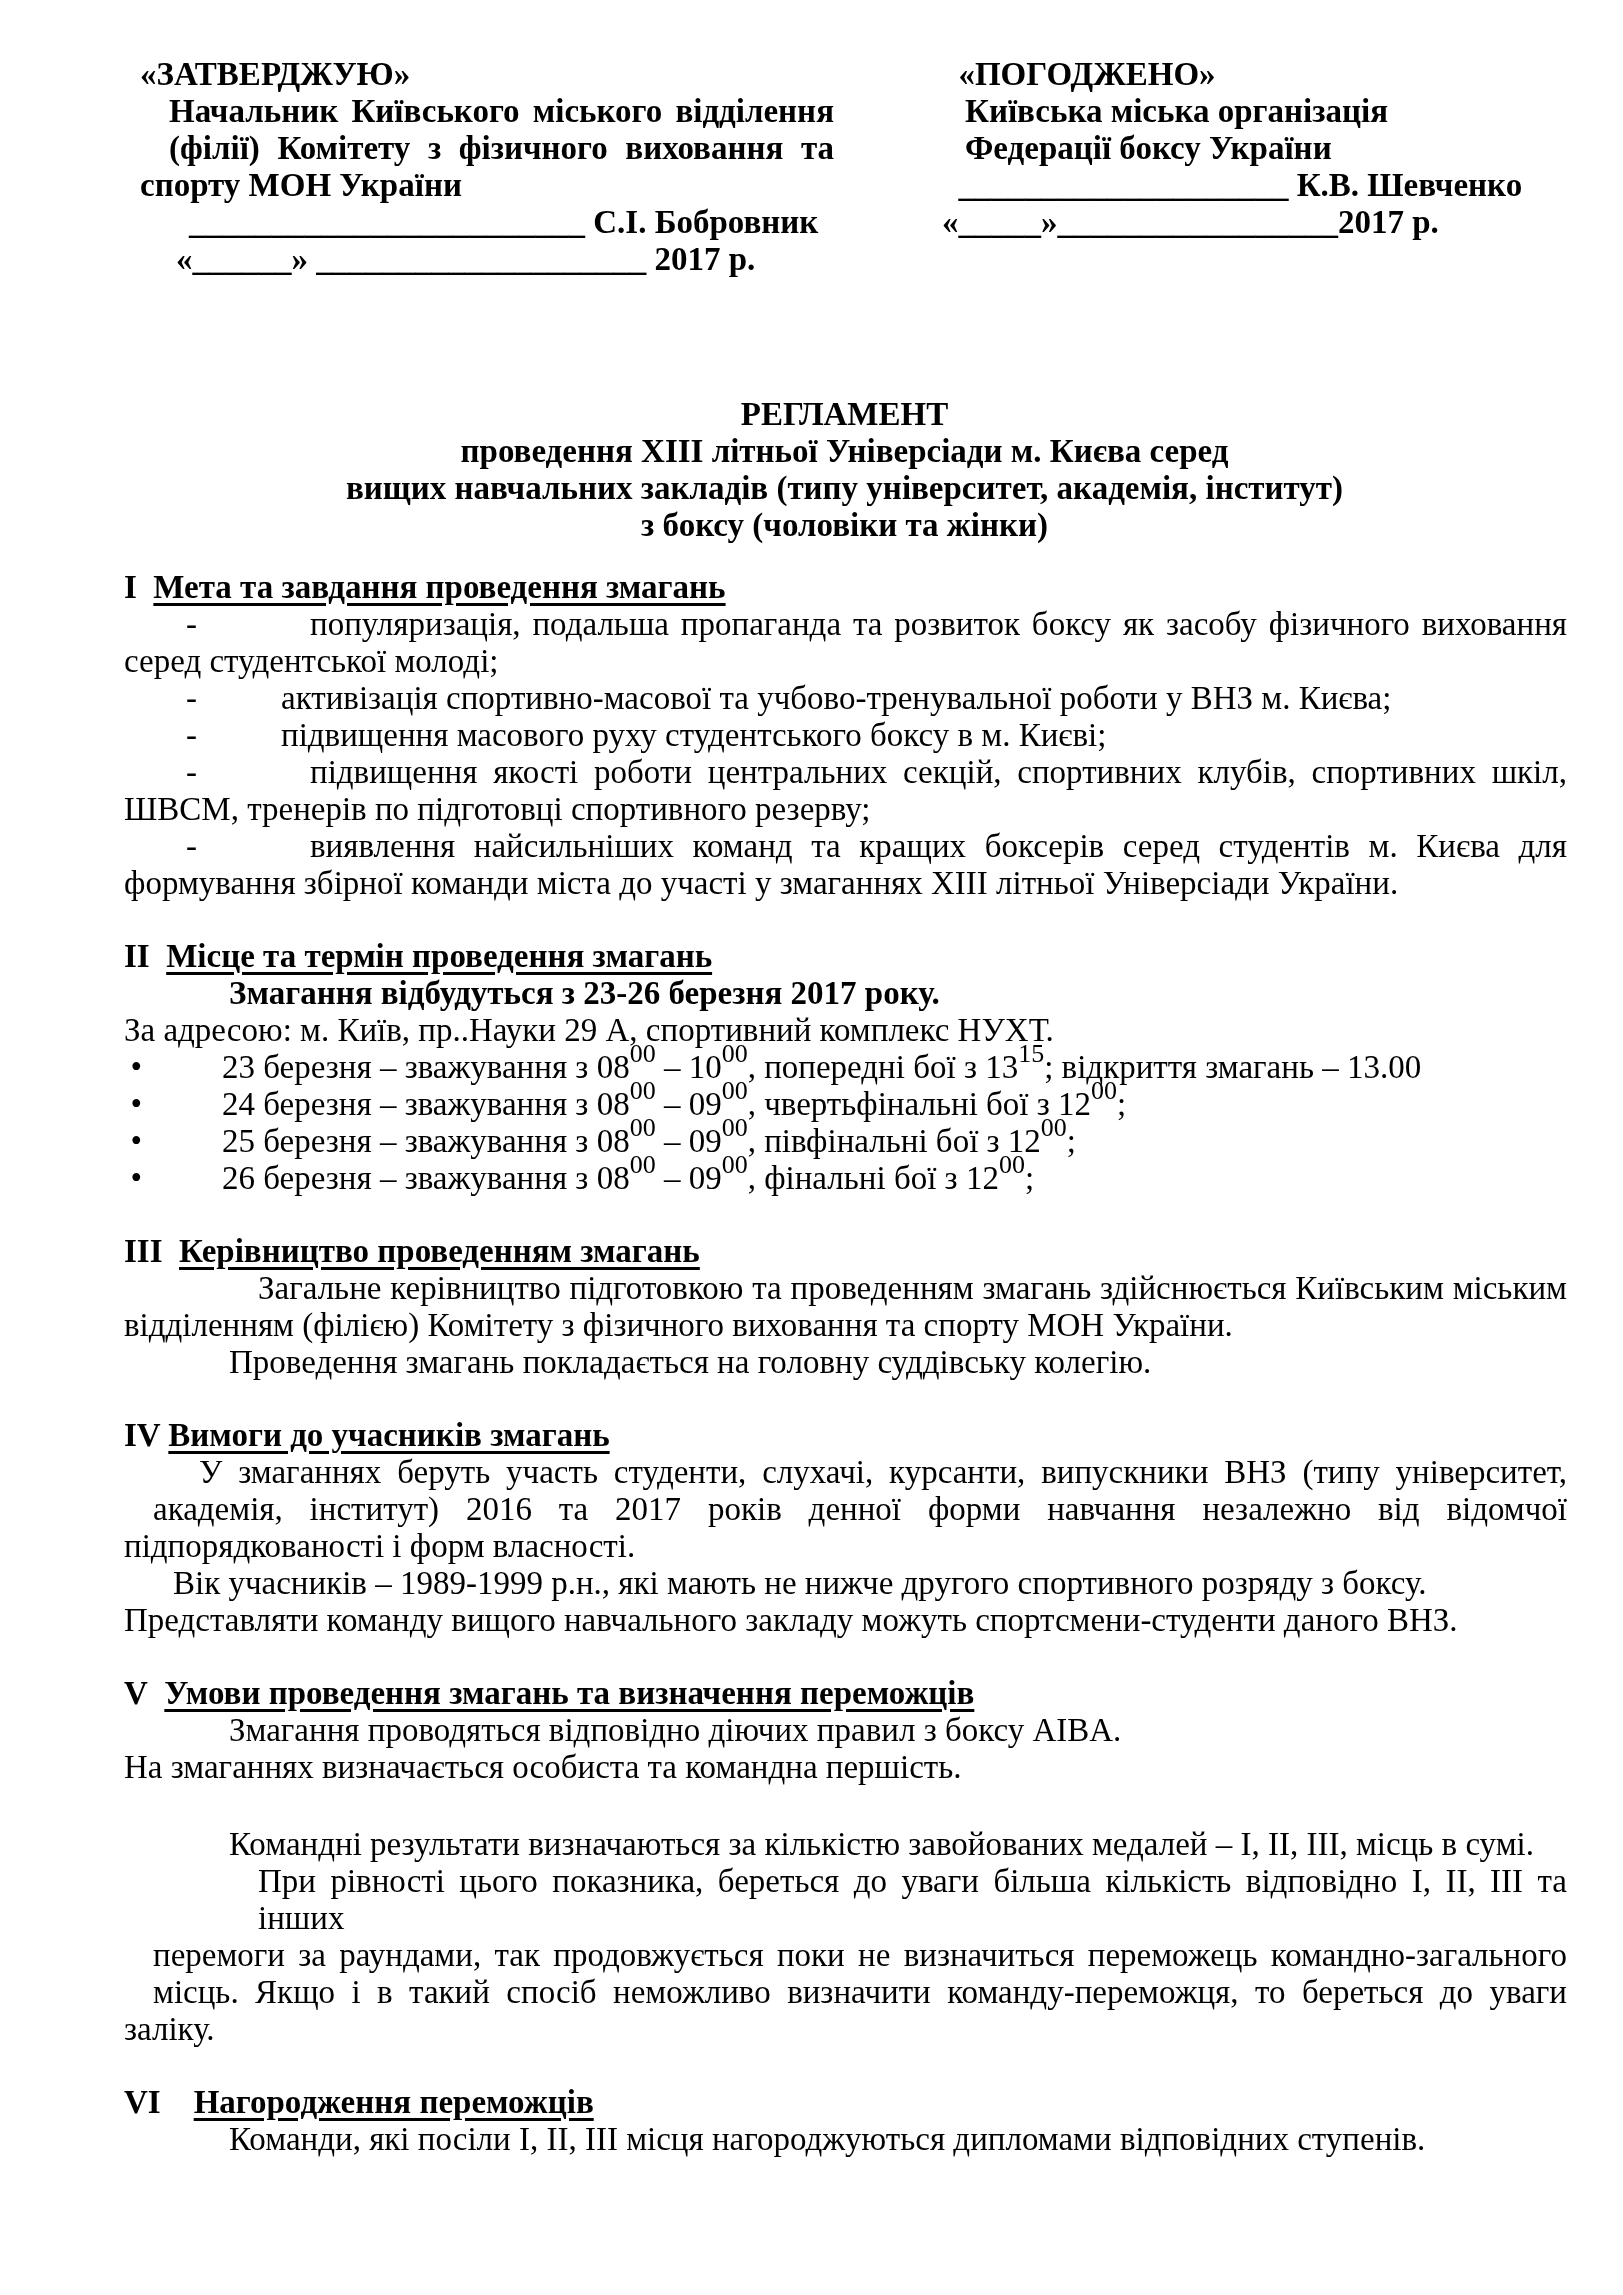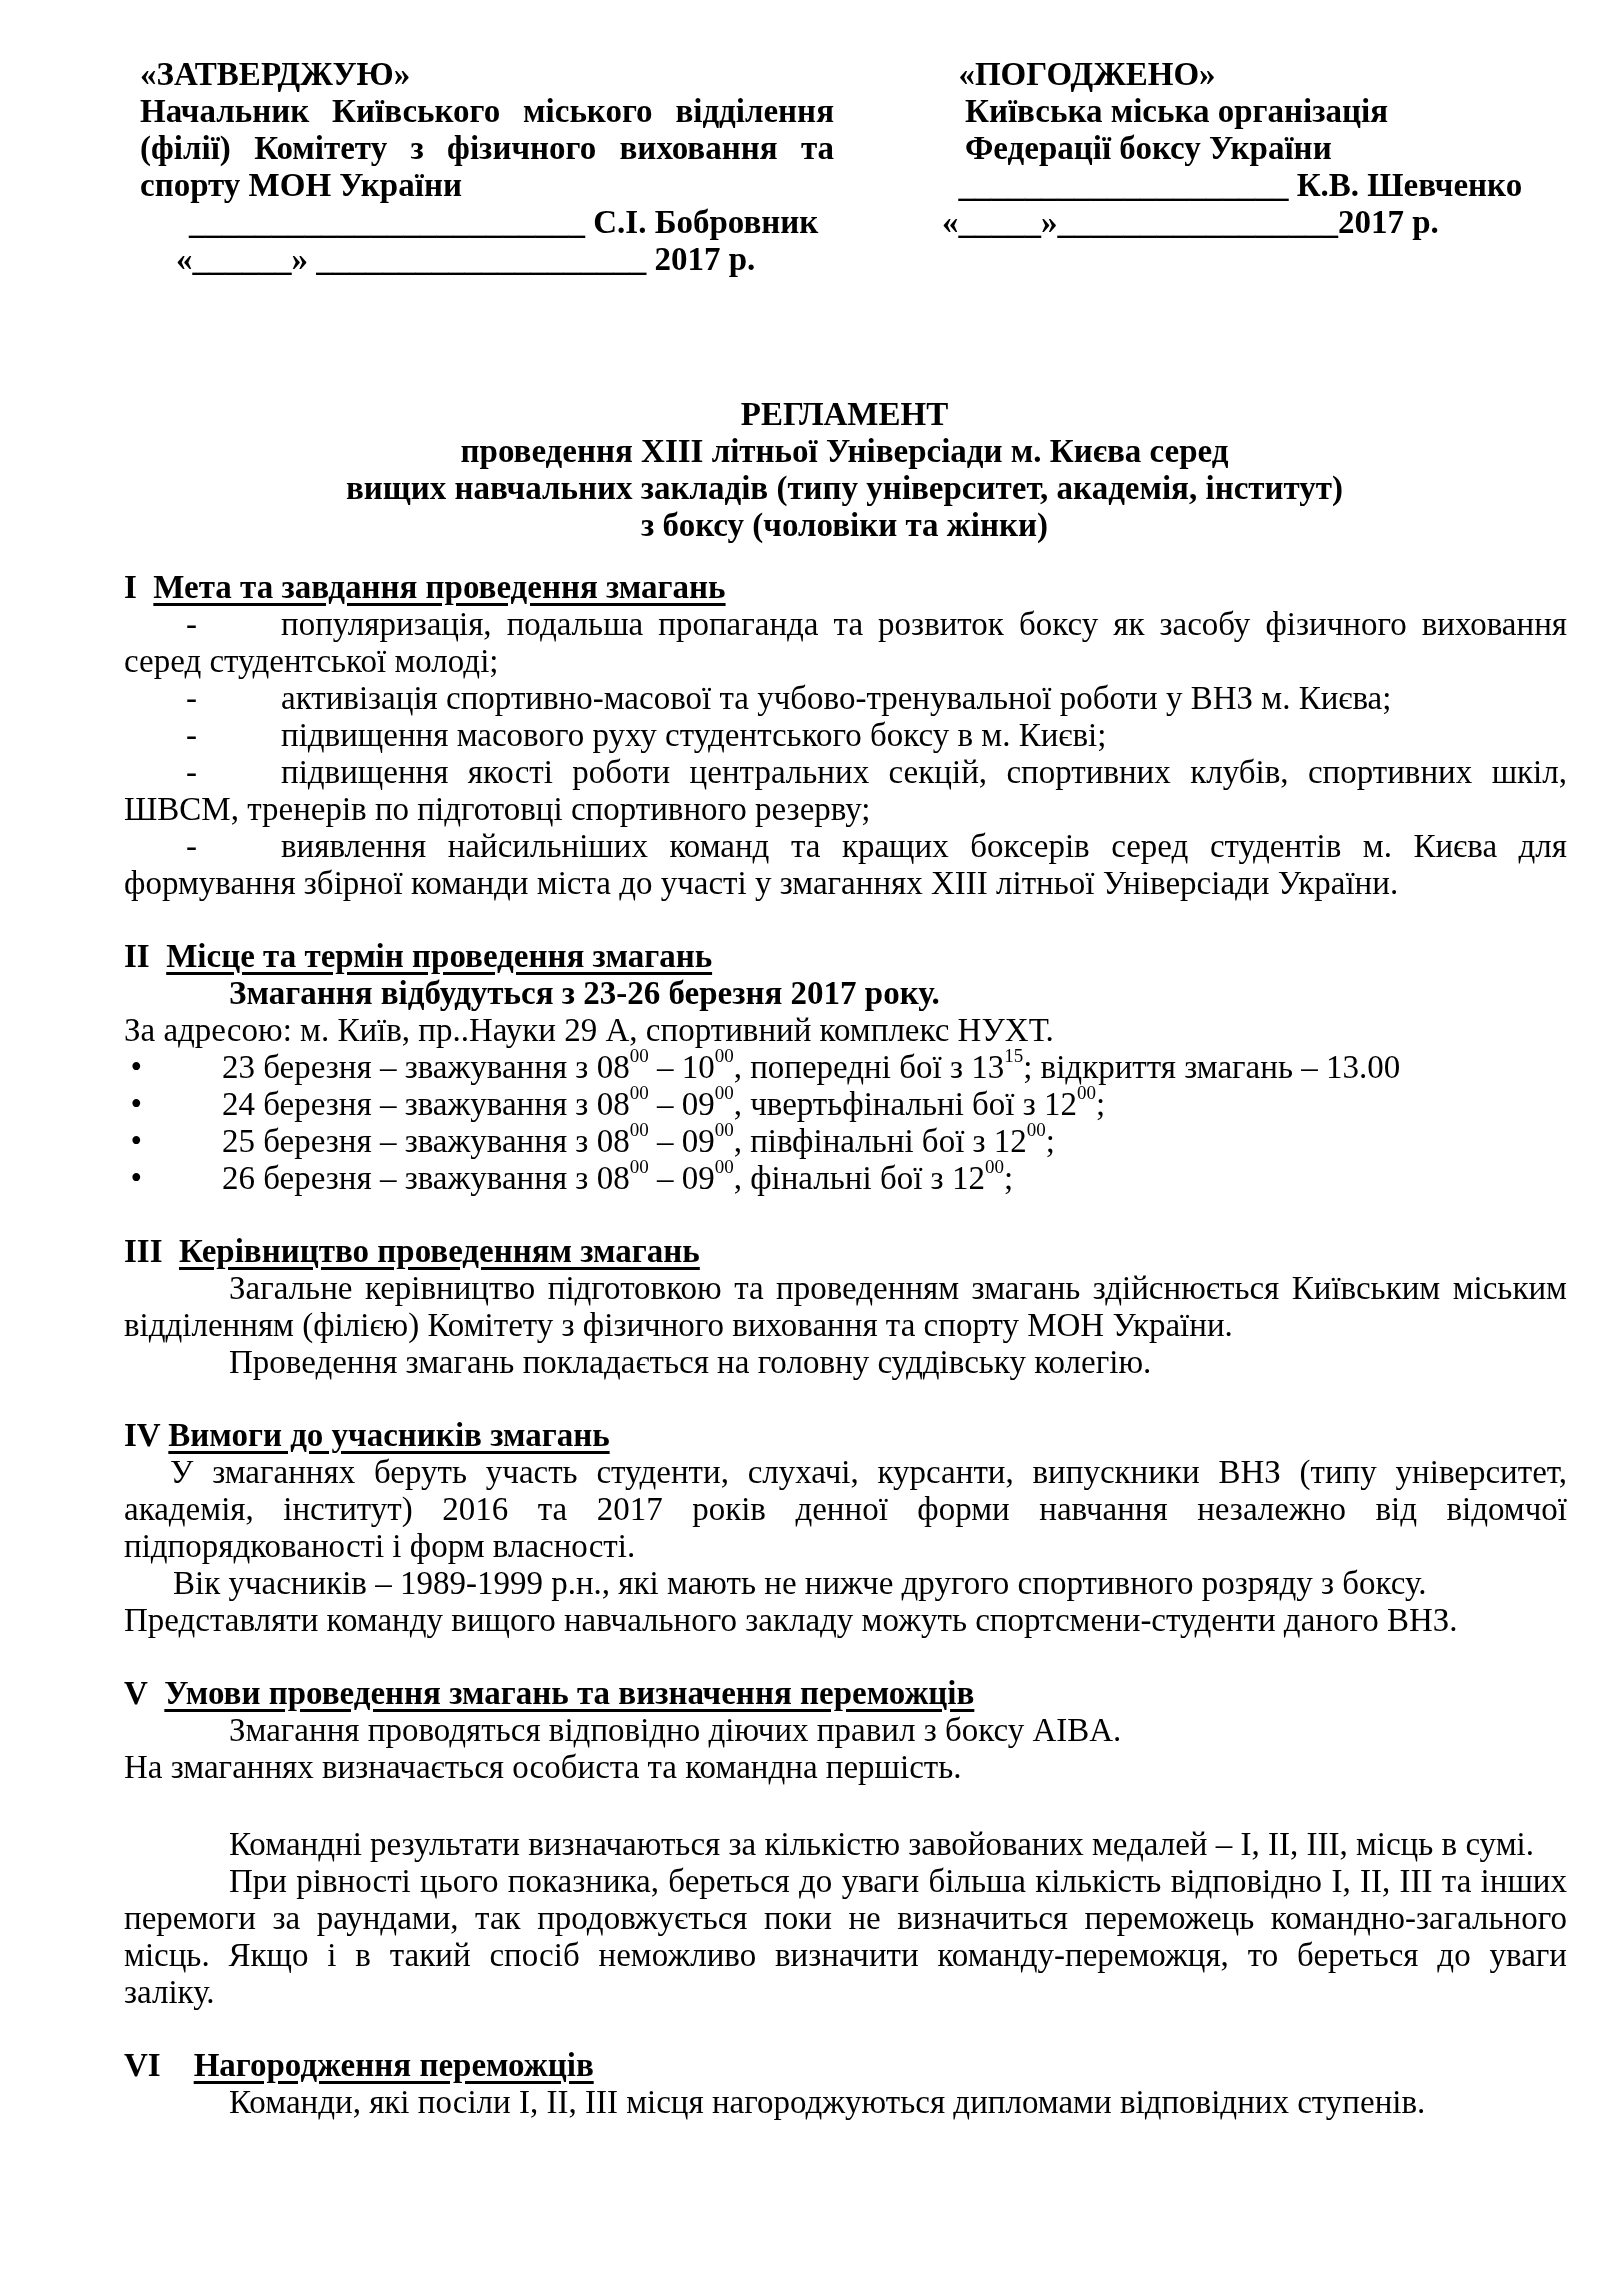--- a/index.html
+++ b/index.html
@@ -10,23 +10,23 @@
       overflow: hidden;
       font-family: "Liberation Serif", "DejaVu Serif", serif;
       color: #000000;
       font-size: 33px;
       line-height: 37px;
     }
     .abs { position: absolute; }
     .b { font-weight: bold; }
     .u { text-decoration: underline; text-decoration-thickness: 3.3px; text-underline-offset: 5.2px; }
     .line { white-space: nowrap; }
-    .just { text-align: justify; text-align-last: justify; }
+    .just { text-align: justify; text-align-last: justify; margin-left: 29px; }
     .center { text-align: center; }
-    sup { font-size: 19px; line-height: 0; vertical-align: 15.7px; }
+    sup { font-size: 26px; line-height: 0; vertical-align: 15.7px; }
 
     
     #approve-left { left: 140px; top: 56px; width: 694px; }
     #approve-right { left: 929px; top: 56px; width: 628px; }
 
     
     #title-block { left: 118px; top: 396px; width: 1453px; }
 
     
     #body { left: 124px; top: 569px; width: 1443px; }

